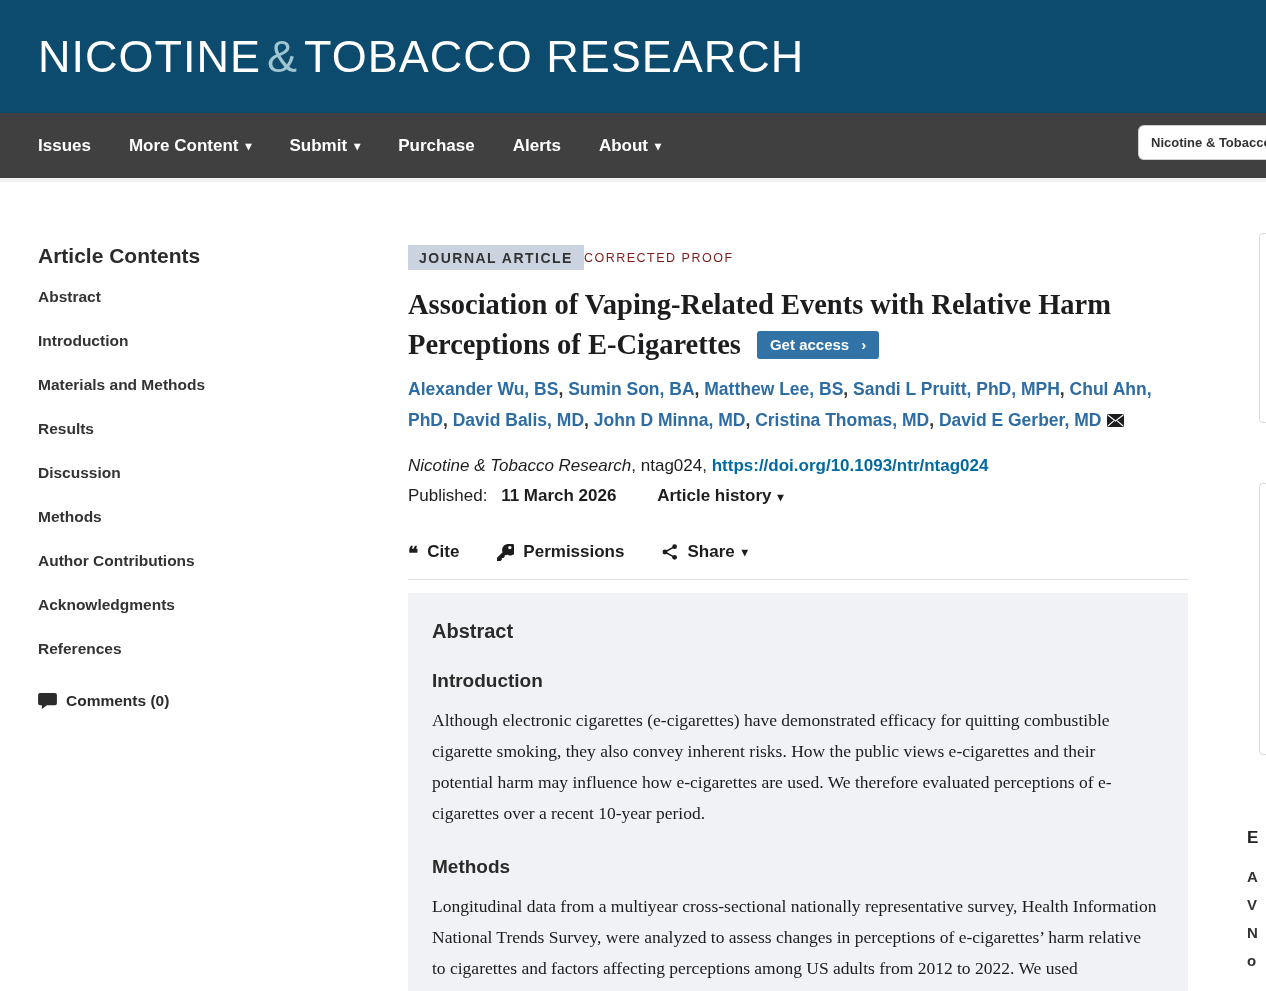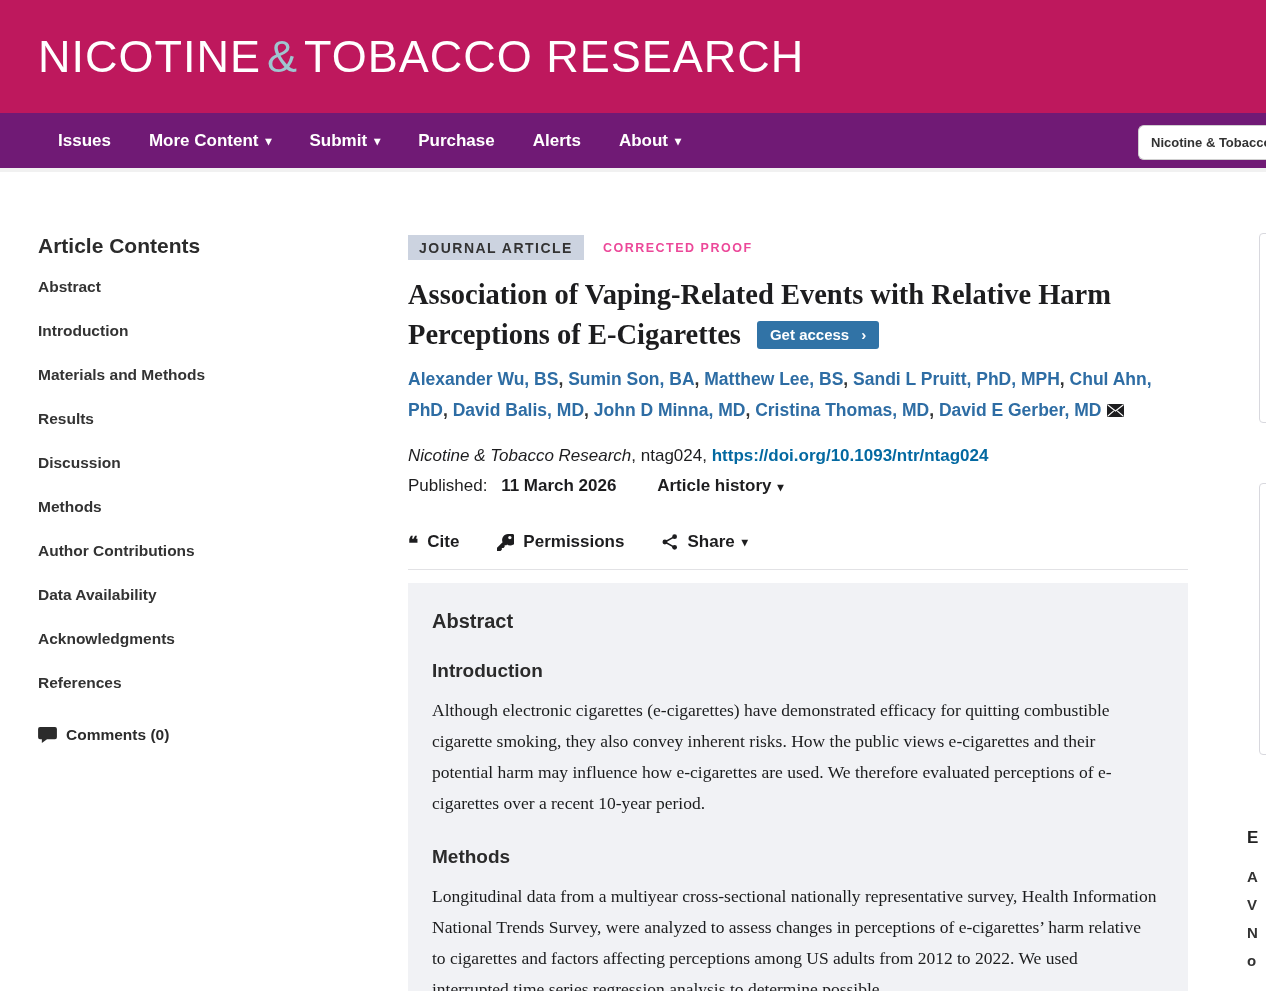--- a/index.html
+++ b/index.html
@@ -8,45 +8,45 @@
     position: relative;
     overflow: hidden;
     background: #ffffff;
     font-family: "Liberation Sans", sans-serif;
     color: #333;
   }
 
   
   .banner {
     height: 113px;
-    background: #be185d;
+    background: #0c4a6e;
     display: flex;
     align-items: center;
     padding-left: 38px;
   }
   .brand {
     font-family: "Liberation Sans", sans-serif;
     font-weight: 300;
     font-size: 45px;
     letter-spacing: 1px;
     color: #ffffff;
     cursor: pointer;
     white-space: nowrap;
   }
   .brand .amp { color: #9fc6d0; padding: 0 6px; }
 
   
   .navbar {
     position: relative;
-    height: 59px;
-    background: #701a75;
+    height: 69px;
+    background: #404040;
     border-bottom: 4px solid #f1f1f1;
     display: flex;
     align-items: center;
-    padding-left: 58px;
+    padding-left: 38px;
   }
   .nav-list { list-style: none; display: flex; align-items: center; }
   .nav-item {
     color: #ffffff;
     font-size: 17px;
     font-weight: bold;
     margin-right: 38px;
     cursor: pointer;
     white-space: nowrap;
   }
@@ -108,25 +108,24 @@
   .badge {
     background: #ccd3e0;
     color: #333;
     font-size: 14px;
     font-weight: bold;
     letter-spacing: 1.5px;
     padding: 5px 11px 4px;
     text-transform: uppercase;
   }
   .proof {
-    margin-left: 19px;
     font-size: 12.5px;
-    font-weight: bold;
+    font-weight: normal;
     letter-spacing: 1.5px;
-    color: #ec4899;
+    color: #7f1d1d;
     text-transform: uppercase;
   }
 
   .title {
     margin-top: 15px;
     font-family: "Liberation Serif", serif;
     font-size: 28.5px;
     line-height: 40px;
     font-weight: bold;
     color: #1d1d1f;
@@ -255,21 +254,20 @@
   <aside class="sidebar">
     <h2>Article Contents</h2>
     <ul class="toc">
         <li><a>Abstract</a></li>
         <li><a>Introduction</a></li>
         <li><a>Materials and Methods</a></li>
         <li><a>Results</a></li>
         <li><a>Discussion</a></li>
         <li><a>Methods</a></li>
         <li><a>Author Contributions</a></li>
-        <li><a>Data Availability</a></li>
         <li><a>Acknowledgments</a></li>
         <li><a>References</a></li>
       </ul>
     <div class="comments">
       <svg width="19" height="16" viewBox="0 0 20 17">
           <path d="M2 0h16a2 2 0 0 1 2 2v9a2 2 0 0 1-2 2H9.5L4 17v-4H2a2 2 0 0 1-2-2V2a2 2 0 0 1 2-2z" fill="#2b2b2b"></path>
         </svg>
       <span>Comments (0)</span>
     </div>
   </aside>

